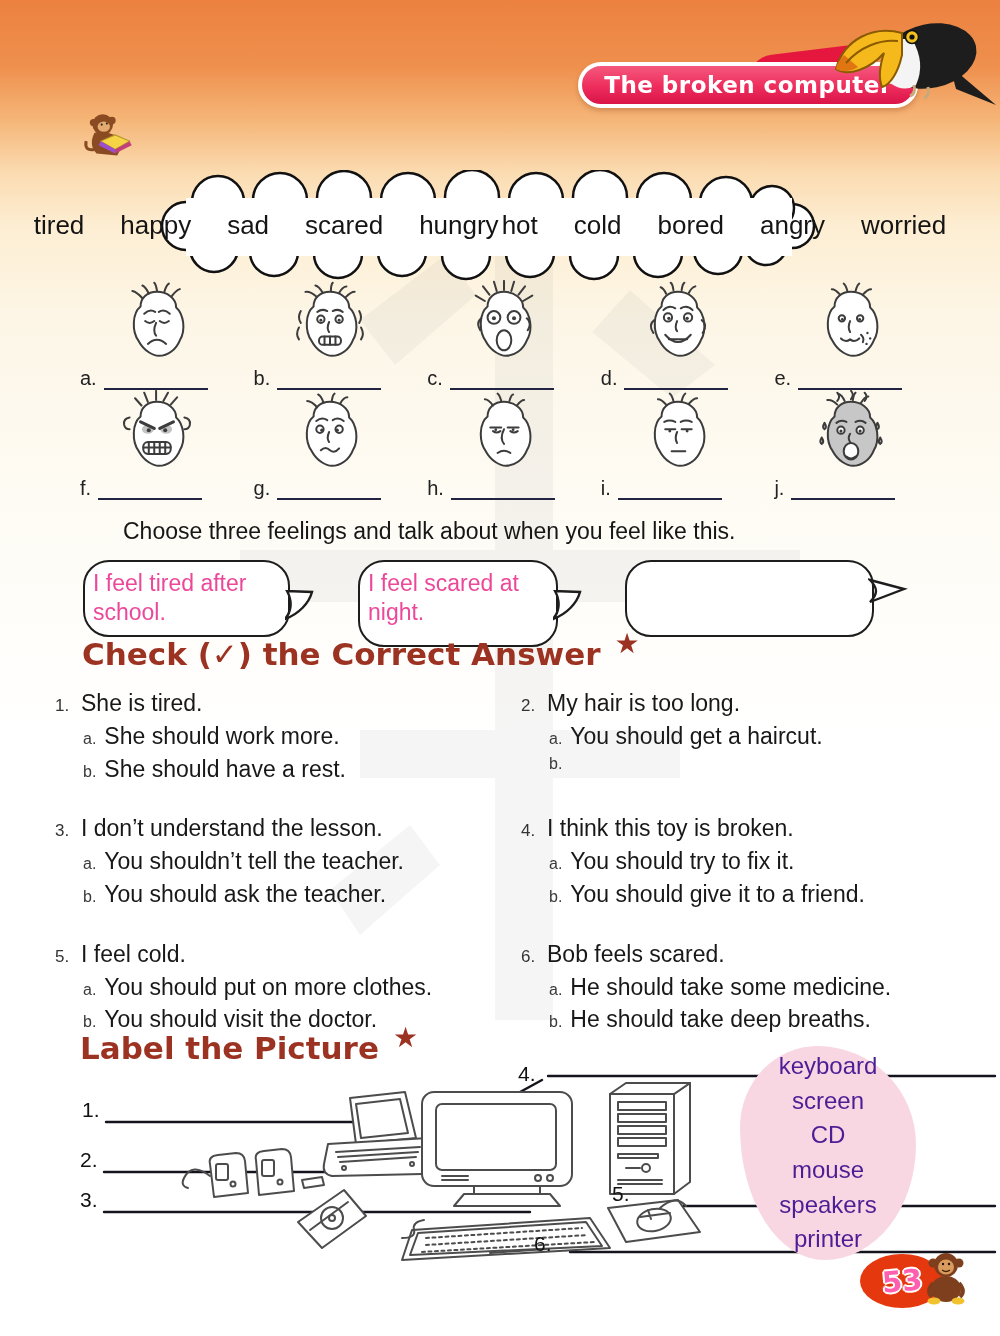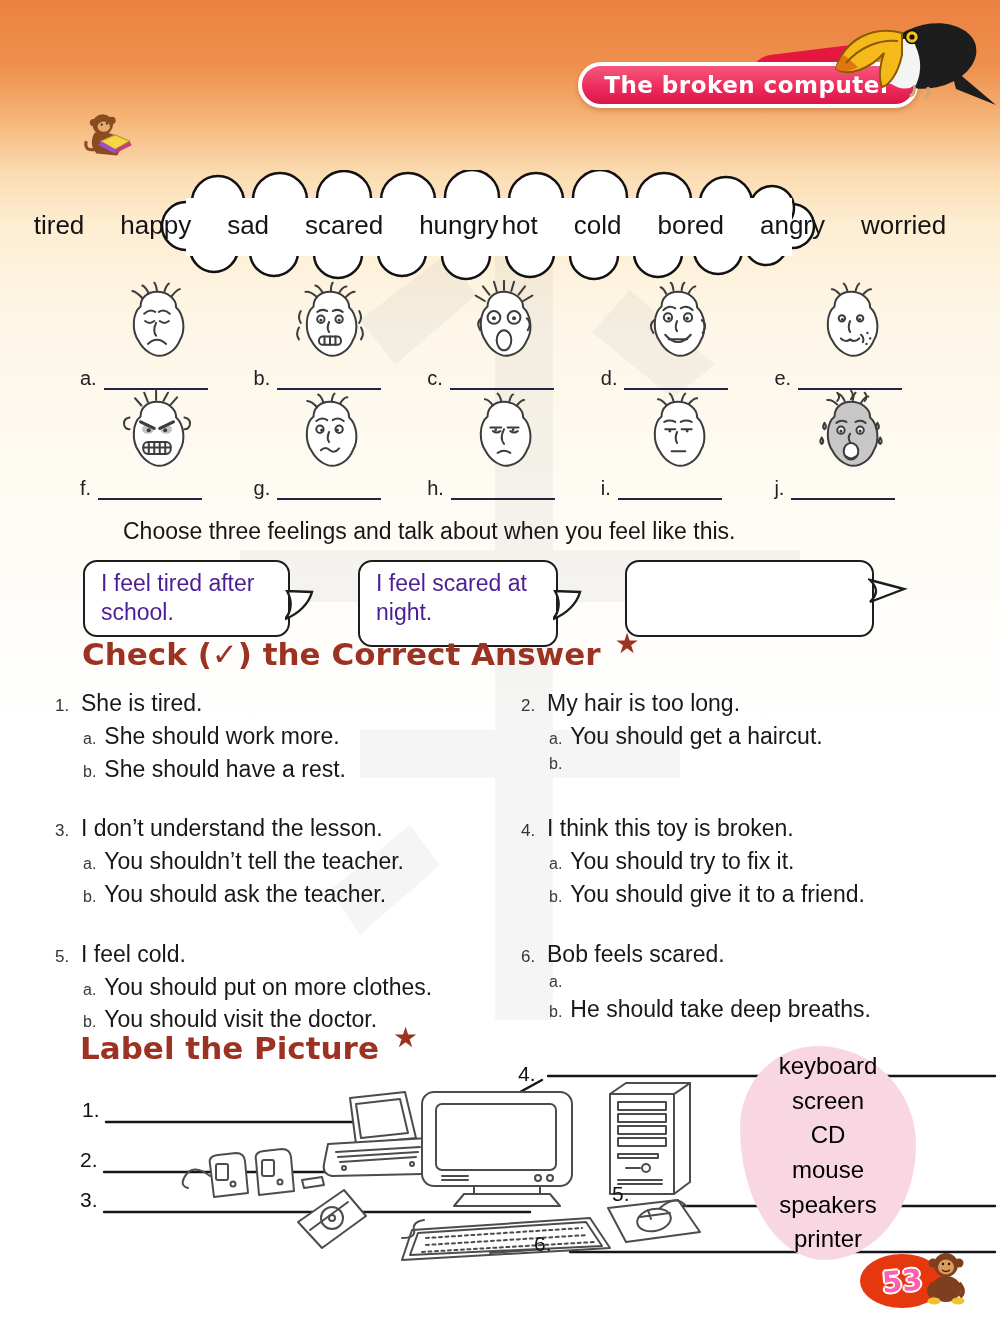--- a/index.html
+++ b/index.html
@@ -37,22 +37,22 @@
   .face-letter{font-size:20px;color:#222;}
   .blank{display:inline-block;width:104px;height:16px;border-bottom:2.5px solid #232343;}
   .face-svg path,.face-svg circle,.face-svg ellipse,.face-svg rect{stroke:#3c3c3c;stroke-width:2.2;fill:none;stroke-linecap:round;stroke-linejoin:round;}
   .face-svg .hd{fill:#fff;}
   .face-svg .shd{fill:#c7c7c7;}
   .face-svg .pu{fill:#3c3c3c;stroke:none;}
   .face-svg .sh{fill:#c2c2c2;stroke:none;}
   .face-svg .bw{stroke-width:3.4;}
   
   .instruction{left:83px;top:518px;font-size:23px;color:#161616;z-index:1;margin-left:40px;}
-  .bubble{border:2.5px solid #1d1d1d;border-radius:14px;background:#fff;box-sizing:border-box;
-    padding:7px 16px;font-size:23px;line-height:1.25;color:#4c1d95;z-index:2;}
+  .bubble{border:2.5px solid #1d1d1d;border-radius:26px;background:#fff;box-sizing:border-box;
+    padding:7px 8px;font-size:23px;line-height:1.25;color:#ec4899;z-index:2;}
   .bubble1{left:83px;top:560px;width:207px;height:77px;}
   .bubble2{left:358px;top:560px;width:200px;height:87px;}
   .bubble3{left:625px;top:560px;width:249px;height:77px;}
   .tail{position:absolute;}
   .tail-a{right:-33px;top:28px;}
   .tail-b{right:-36px;top:16px;}
   
   .questions{left:55px;top:690px;width:935px;display:grid;grid-template-columns:466px 1fr;row-gap:30px;z-index:1;}
   .q{font-size:23px;color:#181818;}
   .q-head{display:flex;align-items:baseline;gap:8px;margin-bottom:3px;}
@@ -63,21 +63,21 @@
   .scene{left:60px;top:1060px;width:940px;height:232px;z-index:1;}
   .scene-svg path,.scene-svg rect,.scene-svg circle,.scene-svg ellipse{stroke:#4c4c4c;stroke-width:2;fill:none;stroke-linecap:round;stroke-linejoin:round;}
   .scene-svg .fw{fill:#fff;}
   .scene-svg .lbl{stroke:#14141e;stroke-width:2.4;}
   .pic-num{position:absolute;font-size:21px;color:#111;z-index:3;}
   .pn1{left:22px;top:38px;} .pn2{left:20px;top:88px;} .pn3{left:20px;top:128px;}
   .pn4{left:458px;top:2px;} .pn5{left:552px;top:122px;} .pn6{left:474px;top:172px;}
   .wordbank{left:740px;top:1046px;width:176px;height:214px;z-index:2;background:#f8d7e2;
     border-radius:44% 56% 52% 48% / 38% 46% 54% 62%;
     display:flex;flex-direction:column;justify-content:center;align-items:center;
-    font-size:24px;line-height:1.44;color:#000000;}
+    font-size:24px;line-height:1.44;color:#4c1d95;}
   
   .badge{left:860px;top:1254px;width:84px;height:54px;background:#e6380e;border-radius:50%;z-index:2;
     display:flex;align-items:center;justify-content:center;}
   .badge span{font-family:"DejaVu Sans",sans-serif;font-weight:700;font-size:29px;color:#ff5fae;transform:rotate(-5deg);
     text-shadow:-2px 0 #fff,2px 0 #fff,0 -2px #fff,0 2px #fff,-1px -1px #fff,1px 1px #fff,-1px 1px #fff,1px -1px #fff;}
   .badge-monkey{left:918px;top:1244px;width:56px;height:64px;z-index:2;}
 </style>
 </head>
 <body>
 
@@ -445,20 +445,21 @@
           <span>You should visit the doctor.</span>
         </div>
     </div>
     <div class="q">
       <div class="q-head">
           <span class="q-num">6.</span>
           <span>Bob feels scared.</span>
         </div>
       <div class="q-opt">
           <span class="opt-letter">a.</span>
+          <span>He should take some medicine.</span>
         </div>
       <div class="q-opt">
           <span class="opt-letter">b.</span>
           <span>He should take deep breaths.</span>
         </div>
     </div>
   </div>
 
   <div class="abs heading h-label">
     <span>Label the Picture</span><span class="star">★</span>

